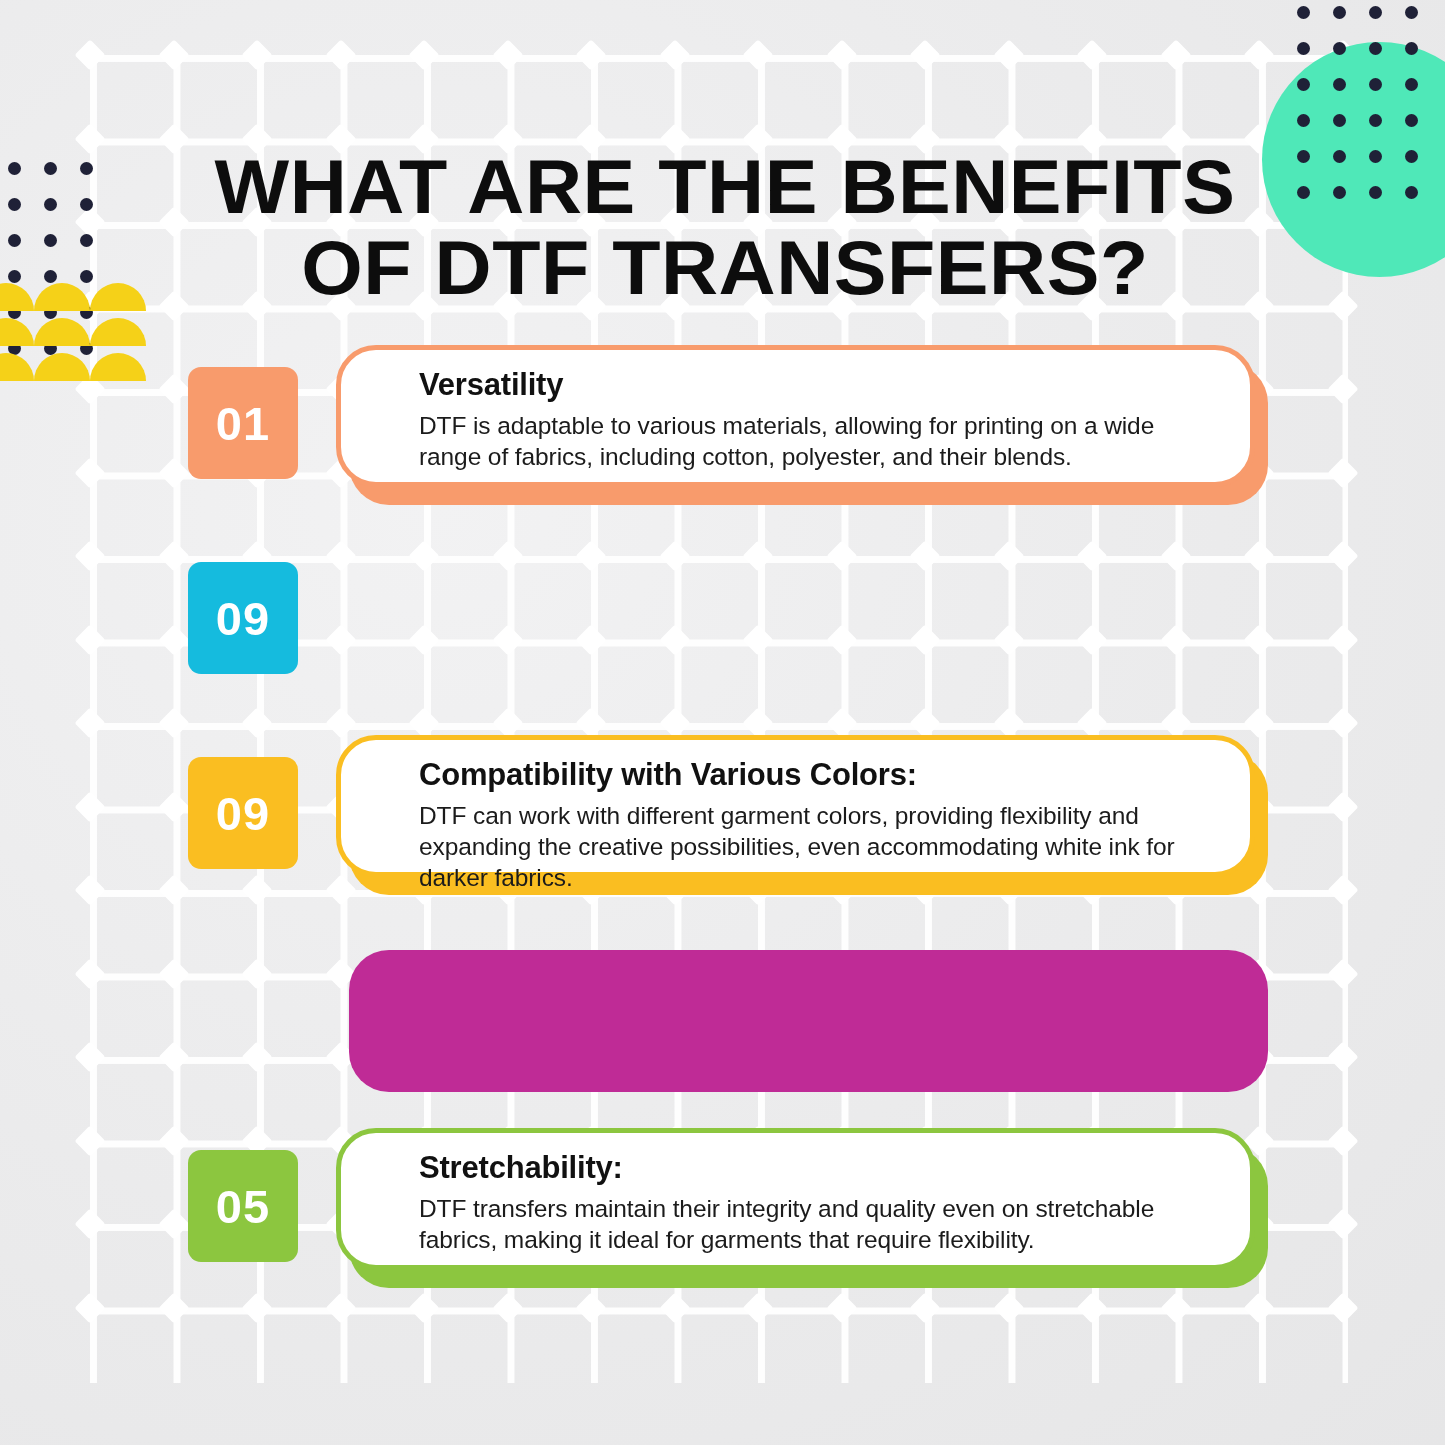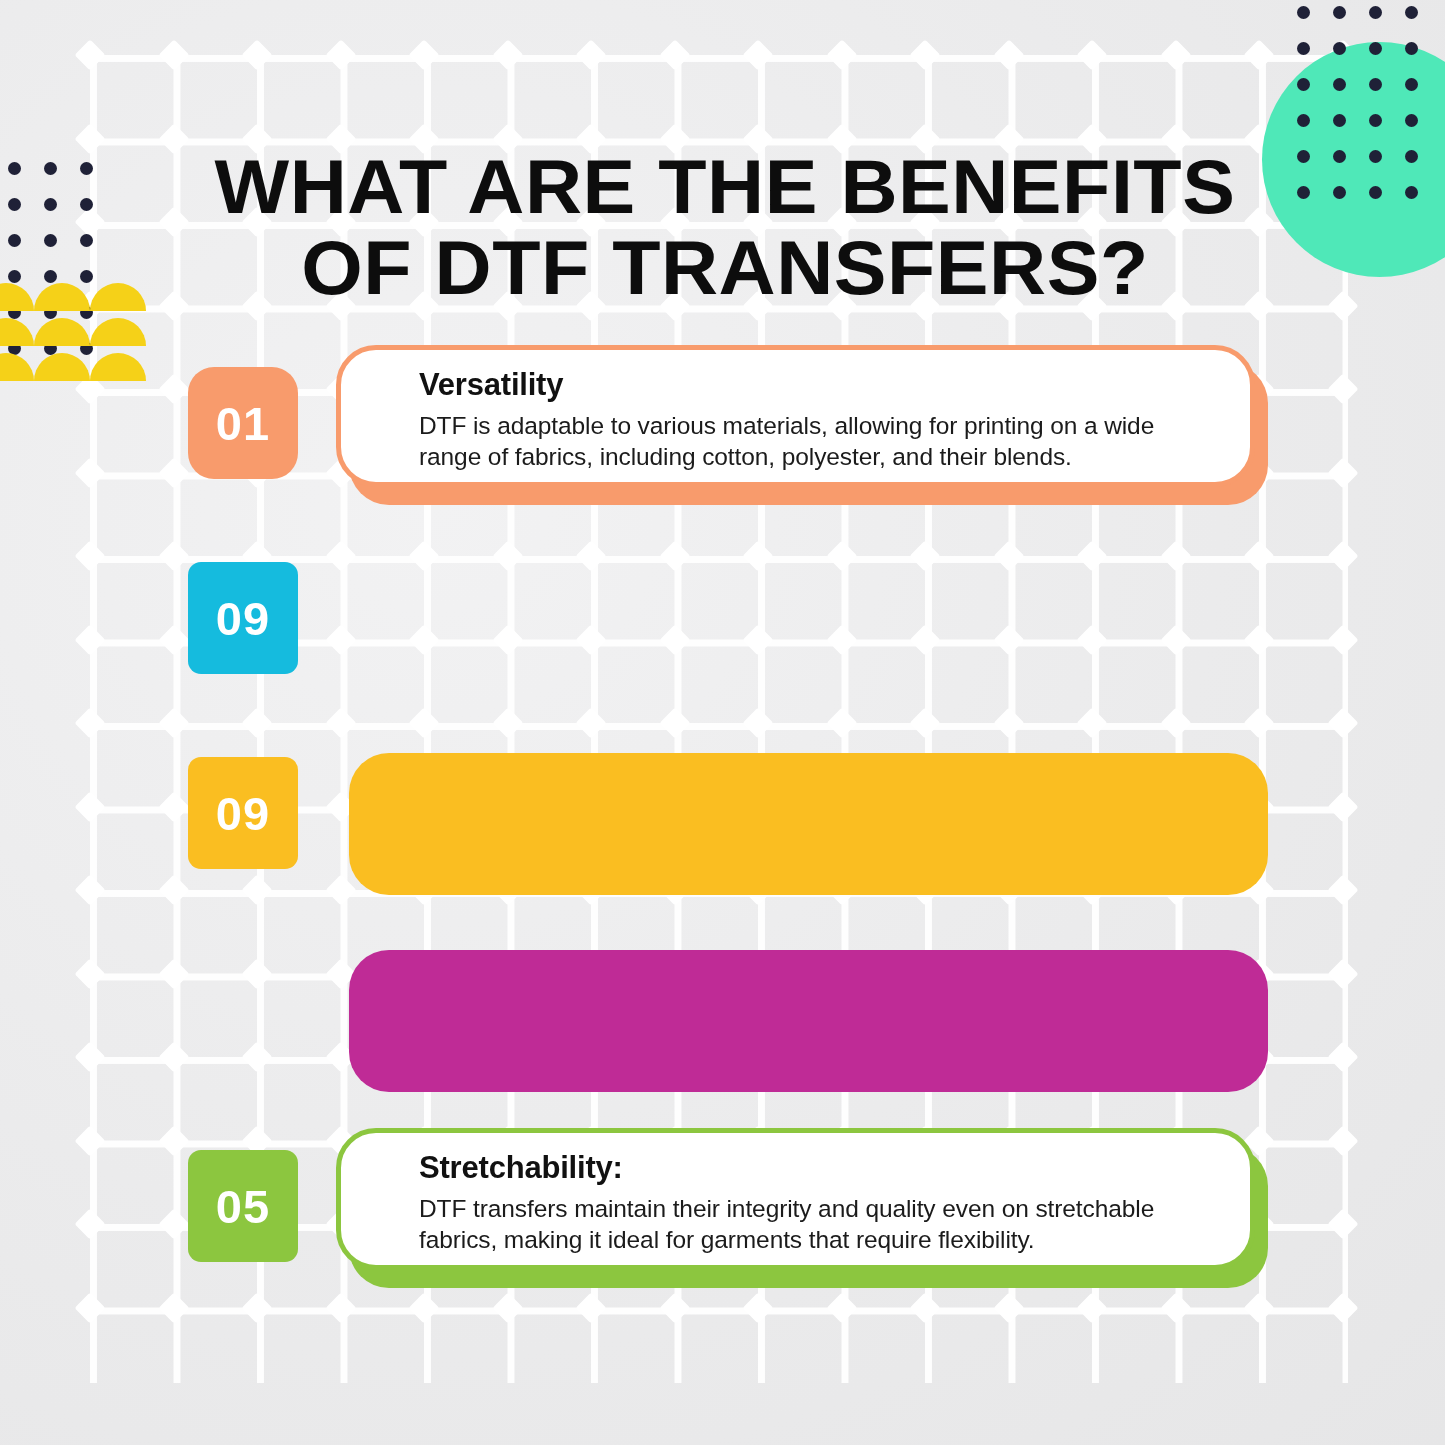--- a/index.html
+++ b/index.html
@@ -460,21 +460,21 @@
       <div class="semi" style="left: 112px; top: 35px;"></div>
       <div class="semi" style="left: 0px; top: 70px;"></div>
       <div class="semi" style="left: 56px; top: 70px;"></div>
       <div class="semi" style="left: 112px; top: 70px;"></div>
     </div>
 
   <h1 class="title">WHAT ARE THE BENEFITS OF DTF TRANSFERS?</h1>
 
   <div id="cards-container">
       <div class="card-row" style="top: 345px;">
-        <div class="badge" style="background: rgb(248, 155, 108); border-radius: 26px;">
+        <div class="badge" style="background: rgb(248, 155, 108);">
           <span>01</span>
         </div>
         <div class="card-shell">
           <div class="card-shadow" style="background: rgb(248, 155, 108);"></div>
           <div class="card" style="border-color: rgb(248, 155, 108);">
             <h3>Versatility</h3>
             <p>DTF is adaptable to various materials, allowing for printing on a wide range of fabrics, including cotton, polyester, and their blends.</p>
           </div>
         </div>
       </div>
@@ -482,20 +482,24 @@
         <div class="badge" style="background: rgb(21, 187, 222);">
           <span>09</span>
         </div>
       </div>
       <div class="card-row" style="top: 735px;">
         <div class="badge" style="background: rgb(250, 190, 33);">
           <span>09</span>
         </div>
         <div class="card-shell">
           <div class="card-shadow" style="background: rgb(250, 190, 33);"></div>
+          <div class="card" style="border-color: rgb(250, 190, 33);">
+            <h3>Compatibility with Various Colors:</h3>
+            <p>DTF can work with different garment colors, providing flexibility and expanding the creative possibilities, even accommodating white ink for darker fabrics.</p>
+          </div>
         </div>
       </div>
       <div class="card-row" style="top: 932px;">
         <div class="card-shell">
           <div class="card-shadow" style="background: rgb(191, 43, 150);"></div>
         </div>
       </div>
       <div class="card-row" style="top: 1128px;">
         <div class="badge" style="background: rgb(140, 198, 63);">
           <span>05</span>

